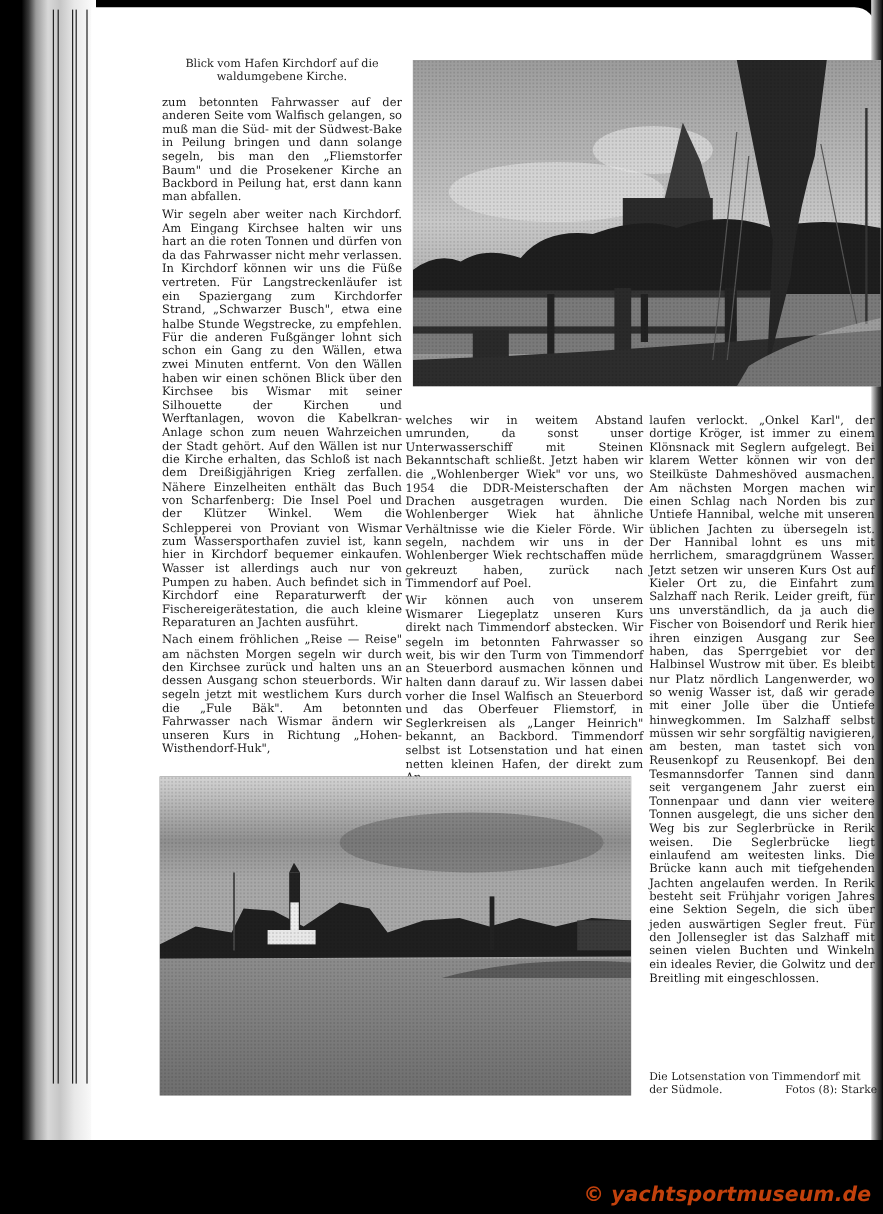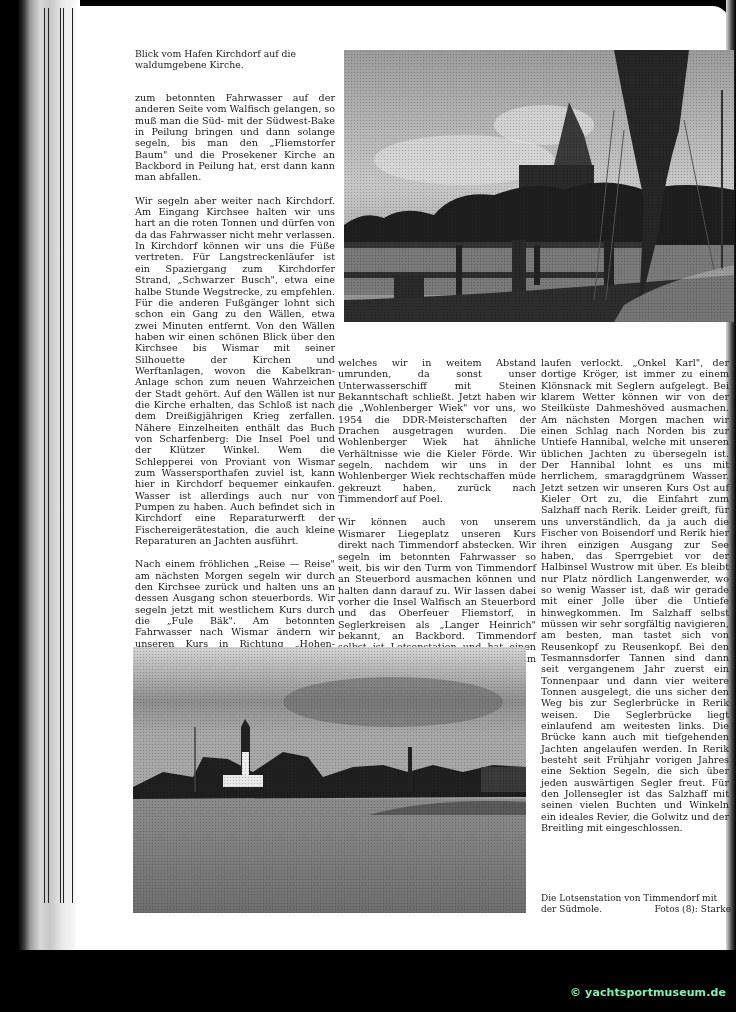--- a/index.html
+++ b/index.html
@@ -4,25 +4,25 @@
 <style>
   html, body { margin:0; padding:0; }
   body { width:736px; height:1012px; position:relative; overflow:hidden; background:#000; font-family:"DejaVu Serif", serif; }
   .spine { position:absolute; left:0; top:0; width:80px; height:1012px;
     background:linear-gradient(90deg,#000 0px,#000 18px,#3a3a3a 24px,#9a9a9a 30px,#d8d8d8 40px,#c6c6c6 50px,#e8e8e8 62px,#f4f4f4 72px,#fff 80px); }
   .spine-lines { position:absolute; left:44px; top:8px; width:34px; height:895px; }
   .spine-lines span { position:absolute; top:0; bottom:0; width:1px; background:#222; }
   .page { position:absolute; left:76px; top:6px; width:654px; height:944px; background:#fff; border-top-right-radius:18px; }
   .page-edge { position:absolute; right:0; top:0; width:10px; height:1012px; background:linear-gradient(90deg,#ddd,#444 60%,#000); }
   .bottom-bar { position:absolute; left:0; right:0; top:950px; height:62px; background:#000; }
-  .watermark { position:absolute; right:10px; top:986px; color:#86efac; font-family:"DejaVu Sans", sans-serif; font-size:11px; font-weight:bold; letter-spacing:0.1px; }
+  .watermark { position:absolute; right:10px; top:986px; color:#c2410c; font-family:"DejaVu Sans", sans-serif; font-size:17px; font-weight:bold; letter-spacing:0.1px;font-style:italic; }
   .caption { position:absolute; font-size:9.3px; line-height:11px; color:#222; }
-  .caption-top { left:135px; top:48px; width:200px; }
+  .caption-top { left:135px; top:48px; width:200px; text-align:center; }
   .col { position:absolute; font-size:9.6px; line-height:11.35px; color:#1a1a1a; text-align:justify; }
-  .col p { margin:12px 0 3px 0; hyphens:none; }
+  .col p { margin:0 0 3px 0; hyphens:none; }
   .col1 { left:135px; top:80px; width:200px; }
   .col2 { left:338px; top:345px; width:198px; }
   .col3 { left:541px; top:345px; width:188px; }
   .caption-bottom { left:541px; top:893px; width:190px; font-size:9px; line-height:10.5px; }
   .caption-bottom .row2 { display:flex; justify-content:space-between; }
   .photo { position:absolute; overflow:hidden; }
   .photo-top { left:344px; top:50px; width:390px; height:272px; background:#aaa; }
   .photo-bottom { left:133px; top:647px; width:393px; height:266px; background:#888; }
   .photo svg { display:block; width:100%; height:100%; }
 </style>

